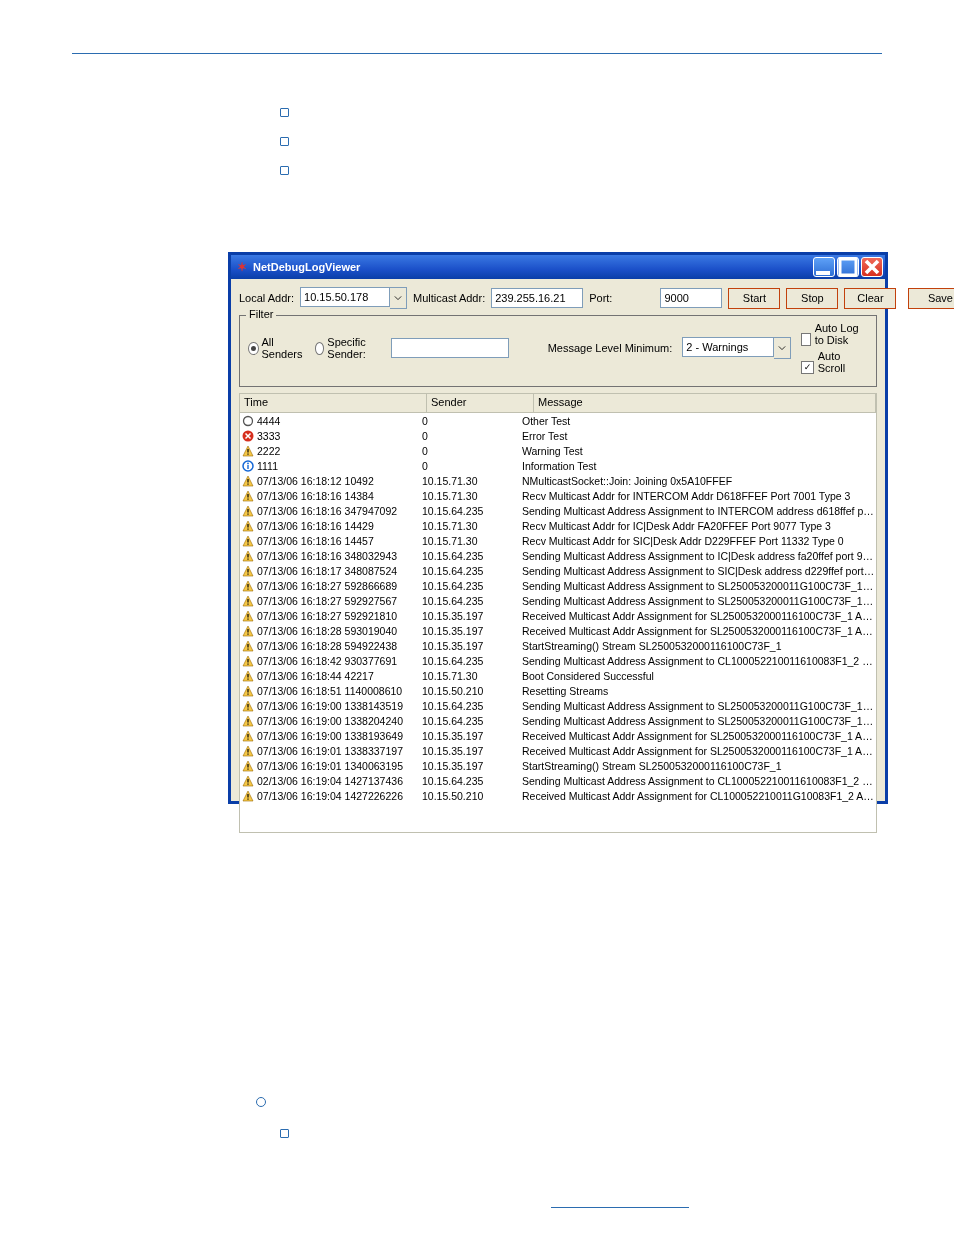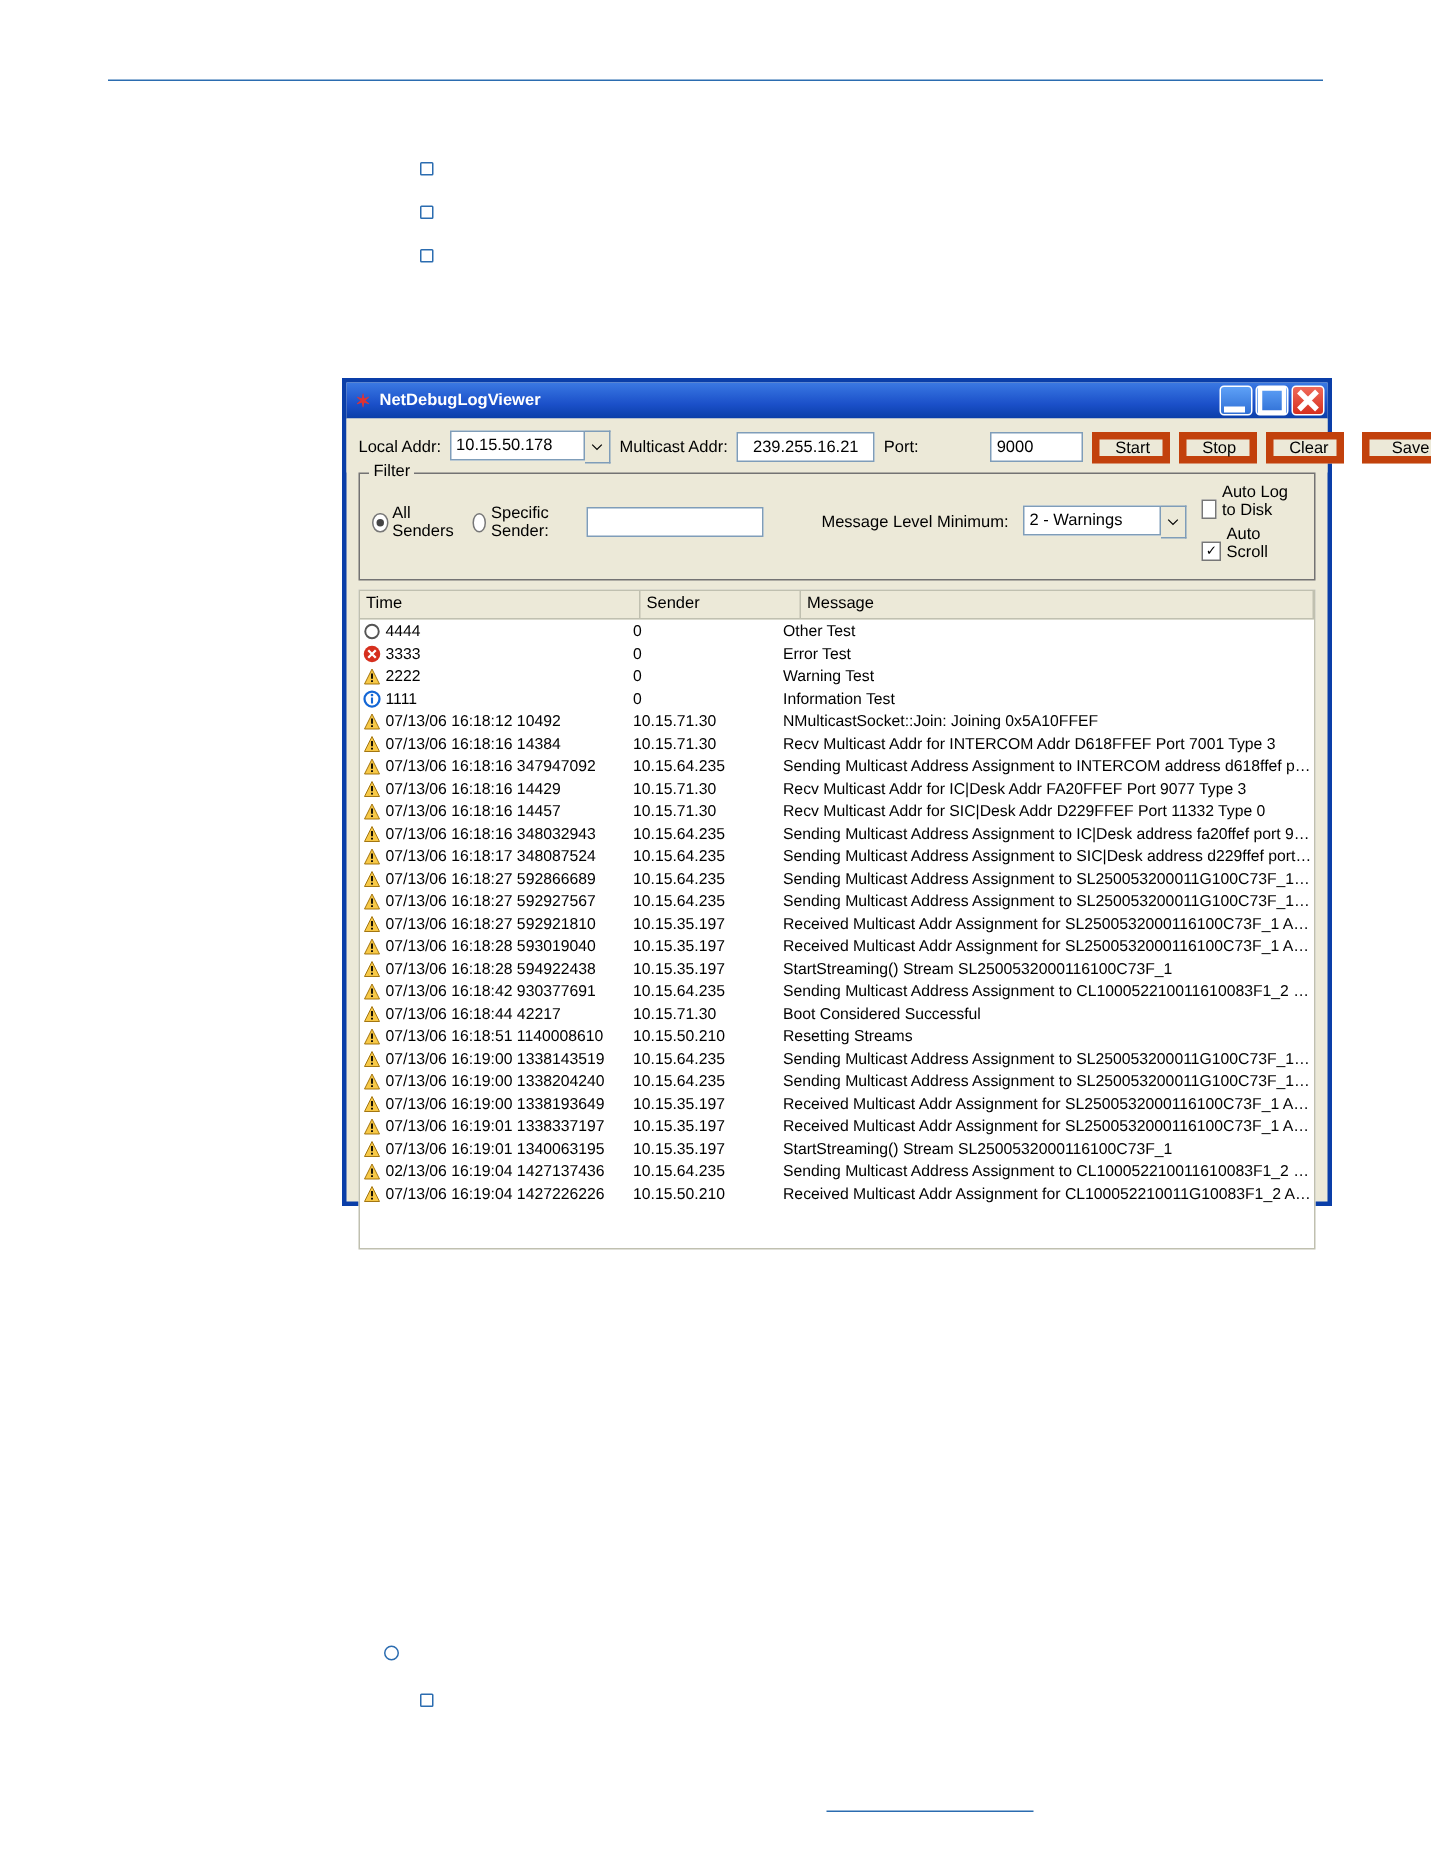--- a/index.html
+++ b/index.html
@@ -13,21 +13,21 @@
   .titlebar .tt{flex:1}
   .titlebar .wbtn{width:20px;height:18px;margin-left:2px;border:1px solid #fff;border-radius:3px;display:flex;align-items:center;justify-content:center;font-size:10px;color:#fff}
   .titlebar .wbtn.min,.titlebar .wbtn.max{background:linear-gradient(#5ea1f7,#2f6fd5)}
   .titlebar .wbtn.close{background:linear-gradient(#f06a5a,#d62f1e)}
   .toolbar{display:flex;align-items:center;padding:8px 8px 6px 8px;gap:6px;background:#ece9d8}
   .lbl{white-space:nowrap}
   .combo{display:flex;align-items:flex-start}
   .txt{height:18px;border:1px solid #7f9db9;background:#fff;padding:0 3px;font-family:inherit;font-size:11px}
   .dropbtn{width:16px;height:20px;border:1px solid #7f9db9;border-left:0;background:#ece9d8;display:flex;align-items:center;justify-content:center}
   .dropbtn svg{width:8px;height:8px}
-  .btn{height:21px;min-width:52px;border:5px solid #c2410c;background:#ece9d8;padding:0 10px;font-family:inherit;font-size:11px}
+  .btn{height:21px;min-width:52px;border:1px solid #c2410c;background:#ece9d8;padding:0 10px;font-family:inherit;font-size:11px}
   .filter{margin:0 8px 6px 8px;border:1px solid #737373;padding:6px 8px 12px 8px;position:relative;background:#ece9d8}
   .filter-legend{position:absolute;top:-8px;left:6px;background:#ece9d8;padding:0 3px}
   .filter-row{display:flex;align-items:center;gap:10px}
   .radio{display:inline-flex;align-items:center;gap:3px}
   .radio .dot{width:11px;height:11px;border:1px solid #777;border-radius:50%;background:#fff;display:flex;align-items:center;justify-content:center}
   .radio .dot.sel::after{content:"";width:5px;height:5px;border-radius:50%;background:#444}
   .chk{display:inline-flex;align-items:flex-end;gap:4px}
   .chk .box{width:11px;height:11px;border:1px solid #777;background:#fff;display:flex;align-items:center;justify-content:center;font-size:9px;line-height:1}
   .rightcol{margin-left:auto;display:flex;flex-direction:column;align-items:flex-end;gap:4px}
   .list{margin:0 8px 8px 8px;border:1px solid #c0c0b0;background:#fff;height:438px;overflow:hidden;position:relative}
@@ -84,21 +84,21 @@
     <span class="lbl">Local Addr:</span>
     <span class="combo">
       <input class="txt" style="width: 82px;" value="10.15.50.178">
       <span class="dropbtn">
             <svg viewBox="0 0 10 10">
               <path d="M1 3 L5 7 L9 3" fill="none" stroke="#000" stroke-width="1"></path>
             </svg>
           </span>
     </span>
     <span class="lbl">Multicast Addr:</span>
-    <input class="txt" style="width: 84px; text-align: center;" value="239.255.16.21">
+    <input class="txt" style="width: 84px;" value="239.255.16.21">
     <span class="lbl">Port:</span>
     <input class="txt" style="width: 54px; margin-left: 42px;" value="9000">
     <button class="btn">Start</button>
     <button class="btn">Stop</button>
     <button class="btn">Clear</button>
     <span style="flex:1"></span>
     <button class="btn" style="min-width:64px">Save</button>
   </div>
 
   <div class="filter">

